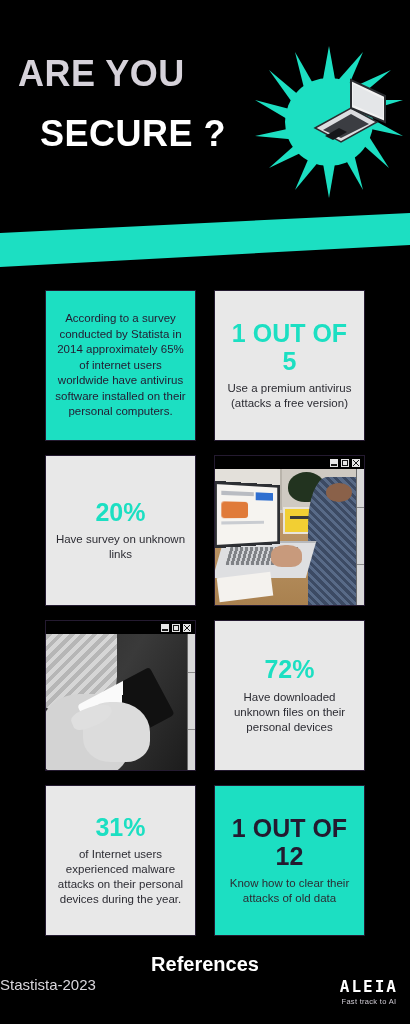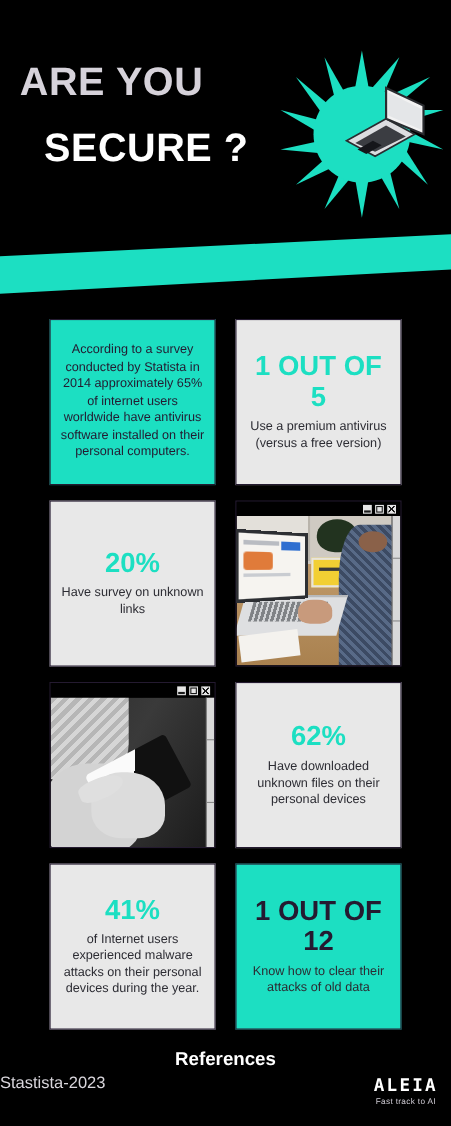--- a/index.html
+++ b/index.html
@@ -296,21 +296,21 @@
     position: absolute;
     left: 0; top: 948px;
     width: 410px; height: 76px;
   }
   .ref-title {
     position: absolute;
     left: 0; top: 5px;
     width: 410px;
     text-align: center;
     color: #ffffff;
-    font-size: 17px;
+    font-size: 20px;
     font-weight: bold;
     margin: 0;
   }
   .ref-sub {
     position: absolute;
     left: 0; top: 28px;
     width: 410px;
     color: #d9d6dc;
     font-size: 15px;
     margin: 0;
@@ -382,21 +382,21 @@
   </div>
 
   <div class="grid">
 
     <div class="row">
       <div class="cell teal">
         <p class="para">According to a survey conducted by Statista in 2014 approximately 65% of internet users worldwide have antivirus software installed on their personal computers.</p>
       </div>
       <div class="cell light">
         <p class="stat-big">1 OUT OF 5</p>
-        <p class="stat-sub">Use a premium antivirus (versus a free version)</p>
+        <p class="stat-sub">Use a premium antivirus (attacks a free version)</p>
       </div>
     </div>
 
     <div class="row">
       <div class="cell light">
         <p class="stat-big">20%</p>
         <p class="stat-sub">Have survey on unknown links</p>
       </div>
       <div class="cell photo">
         <div class="titlebar">
@@ -452,28 +452,28 @@
             </div>
           </div>
           <div class="scrollstrip">
               <i></i>
               <i></i>
               <i></i>
             </div>
         </div>
       </div>
       <div class="cell light">
-        <p class="stat-big">62%</p>
+        <p class="stat-big">72%</p>
         <p class="stat-sub">Have downloaded unknown files on their personal devices</p>
       </div>
     </div>
 
     <div class="row">
       <div class="cell light">
-        <p class="stat-big">41%</p>
+        <p class="stat-big">31%</p>
         <p class="stat-sub">of Internet users experienced malware attacks on their personal devices during the year.</p>
       </div>
       <div class="cell teal">
         <p class="stat-big dark">1 OUT OF 12</p>
         <p class="stat-sub">Know how to clear their attacks of old data</p>
       </div>
     </div>
 
   </div>
 

